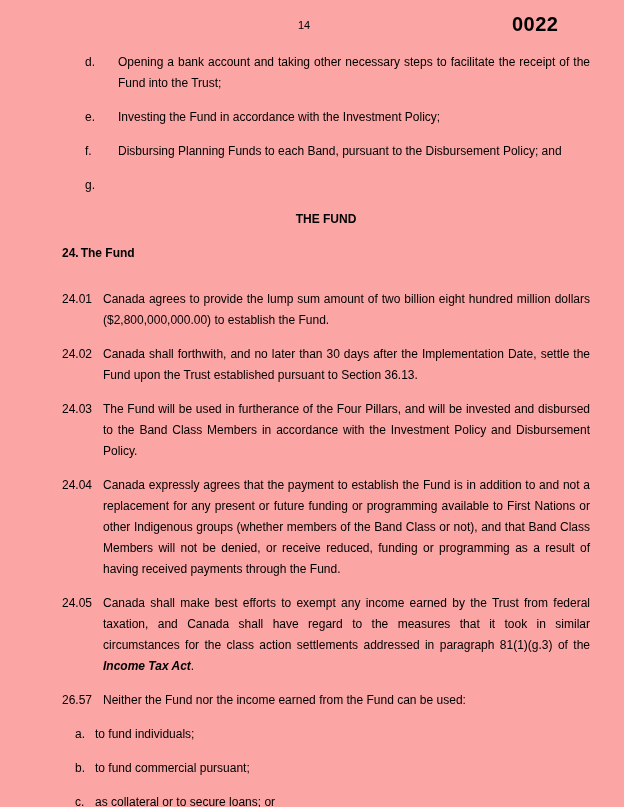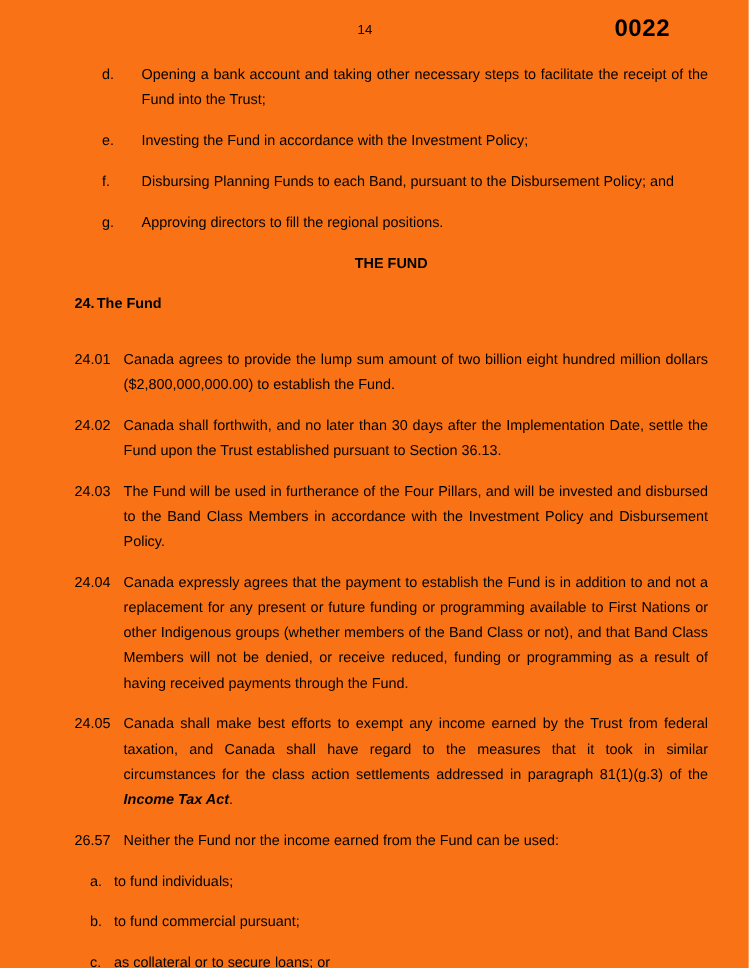--- a/index.html
+++ b/index.html
@@ -4,21 +4,21 @@
 <style>
   html, body {
     margin: 0;
     padding: 0;
     background: #ffffff;
   }
   .page {
     position: relative;
     width: 624px;
     height: 807px;
-    background: #f97316;
+    background: #fca5a5;
     color: #000000;
     font-family: "Liberation Sans", sans-serif;
     font-size: 12px;
     line-height: 21px;
     overflow: hidden;
     box-sizing: border-box;
   }
   .page-header {
     position: absolute;
     top: 14px;
@@ -123,21 +123,20 @@
       <div class="item-text">Investing the Fund in accordance with the Investment Policy;</div>
     </div>
 
     <div class="item-dg">
       <span class="marker">f.</span>
       <div class="item-text">Disbursing Planning Funds to each Band, pursuant to the Disbursement Policy; and</div>
     </div>
 
     <div class="item-dg">
       <span class="marker">g.</span>
-      <div class="item-text">Approving directors to fill the regional positions.</div>
     </div>
 
     <div class="heading-center">THE FUND</div>
 
     <div class="article-title">
       <span class="art-num">24.</span><span>The Fund</span>
     </div>
 
     <div class="clause">
       <span class="clause-num">24.01</span>

